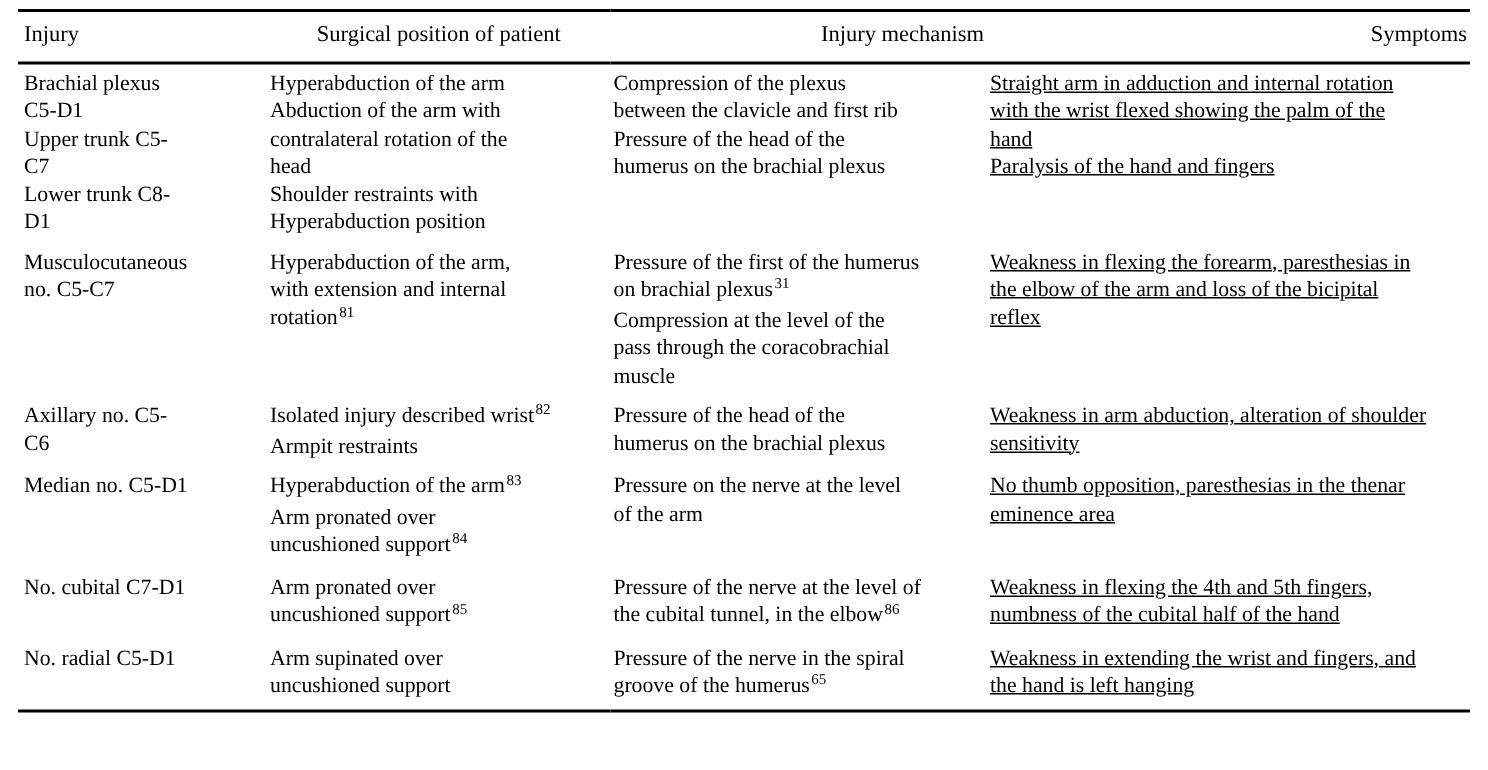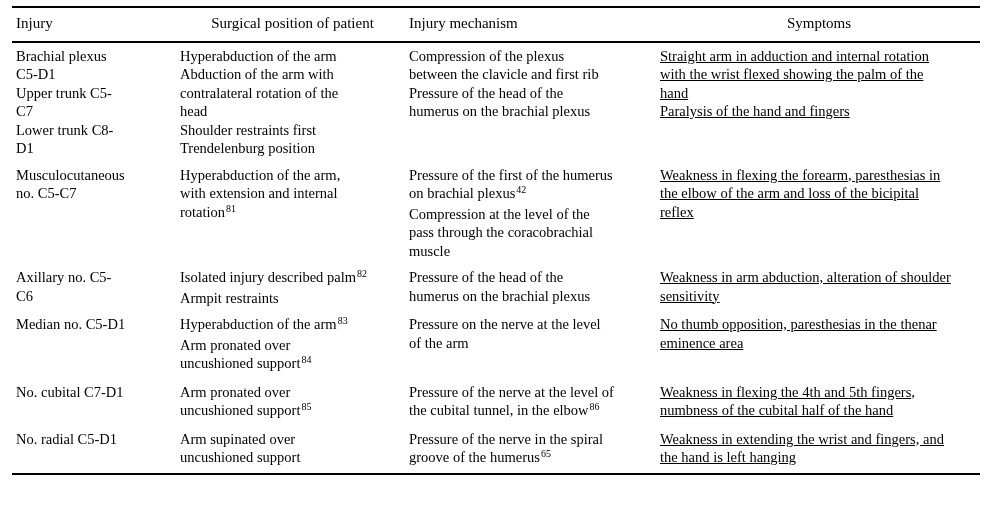--- a/index.html
+++ b/index.html
@@ -63,66 +63,66 @@
     <colgroup>
       <col class="c0">
         <col class="c1">
         <col class="c2">
         <col class="c3">
     </colgroup>
     <thead>
         <tr>
           <th class="c0" style="text-align: left;"><span>Injury</span></th>
           <th class="c1" style="text-align: center;"><span>Surgical position of patient</span></th>
-          <th class="c2" style="text-align: left;"><span>Injury mechanism</span></th>
-          <th class="c3" style="text-align: center;"><span>Symptoms</span></th>
+          <th class="c2" style="text-align: right;"><span>Injury mechanism</span></th>
+          <th class="c3" style="text-align: right;"><span>Symptoms</span></th>
         </tr>
       </thead>
     <tbody>
         <tr>
           <td class="c0">
             <div class="para"><span>Brachial plexus C5-D1</span></div>
             <div class="para"><span>Upper trunk C5-C7</span></div>
             <div class="para"><span>Lower trunk C8-D1</span></div>
           </td>
           <td class="c1">
             <div class="para"><span>Hyperabduction of the arm</span></div>
             <div class="para"><span>Abduction of the arm with contralateral rotation of the head</span></div>
-            <div class="para"><span>Shoulder restraints first Trendelenburg position</span></div>
+            <div class="para"><span>Shoulder restraints with Hyperabduction position</span></div>
           </td>
           <td class="c2">
             <div class="para"><span>Compression of the plexus between the clavicle and first rib</span></div>
             <div class="para"><span>Pressure of the head of the humerus on the brachial plexus</span></div>
           </td>
           <td class="c3">
             <div class="para"><span>Straight arm in adduction and internal rotation with the wrist flexed showing the palm of the hand</span></div>
             <div class="para"><span>Paralysis of the hand and fingers</span></div>
           </td>
         </tr>
         <tr>
           <td class="c0">
             <div class="para"><span>Musculocutaneous no. C5-C7</span></div>
           </td>
           <td class="c1">
             <div class="para"><span>Hyperabduction of the arm, with extension and internal rotation</span><span class="sup">81</span></div>
           </td>
           <td class="c2">
-            <div class="para"><span>Pressure of the first of the humerus on brachial plexus</span><span class="sup">42</span></div>
+            <div class="para"><span>Pressure of the first of the humerus on brachial plexus</span><span class="sup">31</span></div>
             <div class="para"><span>Compression at the level of the pass through the coracobrachial muscle</span></div>
           </td>
           <td class="c3">
             <div class="para"><span>Weakness in flexing the forearm, paresthesias in the elbow of the arm and loss of the bicipital reflex</span></div>
           </td>
         </tr>
         <tr>
           <td class="c0">
             <div class="para"><span>Axillary no. C5-C6</span></div>
           </td>
           <td class="c1">
-            <div class="para"><span>Isolated injury described palm</span><span class="sup">82</span></div>
+            <div class="para"><span>Isolated injury described wrist</span><span class="sup">82</span></div>
             <div class="para"><span>Armpit restraints</span></div>
           </td>
           <td class="c2">
             <div class="para"><span>Pressure of the head of the humerus on the brachial plexus</span></div>
           </td>
           <td class="c3">
             <div class="para"><span>Weakness in arm abduction, alteration of shoulder sensitivity</span></div>
           </td>
         </tr>
         <tr>

